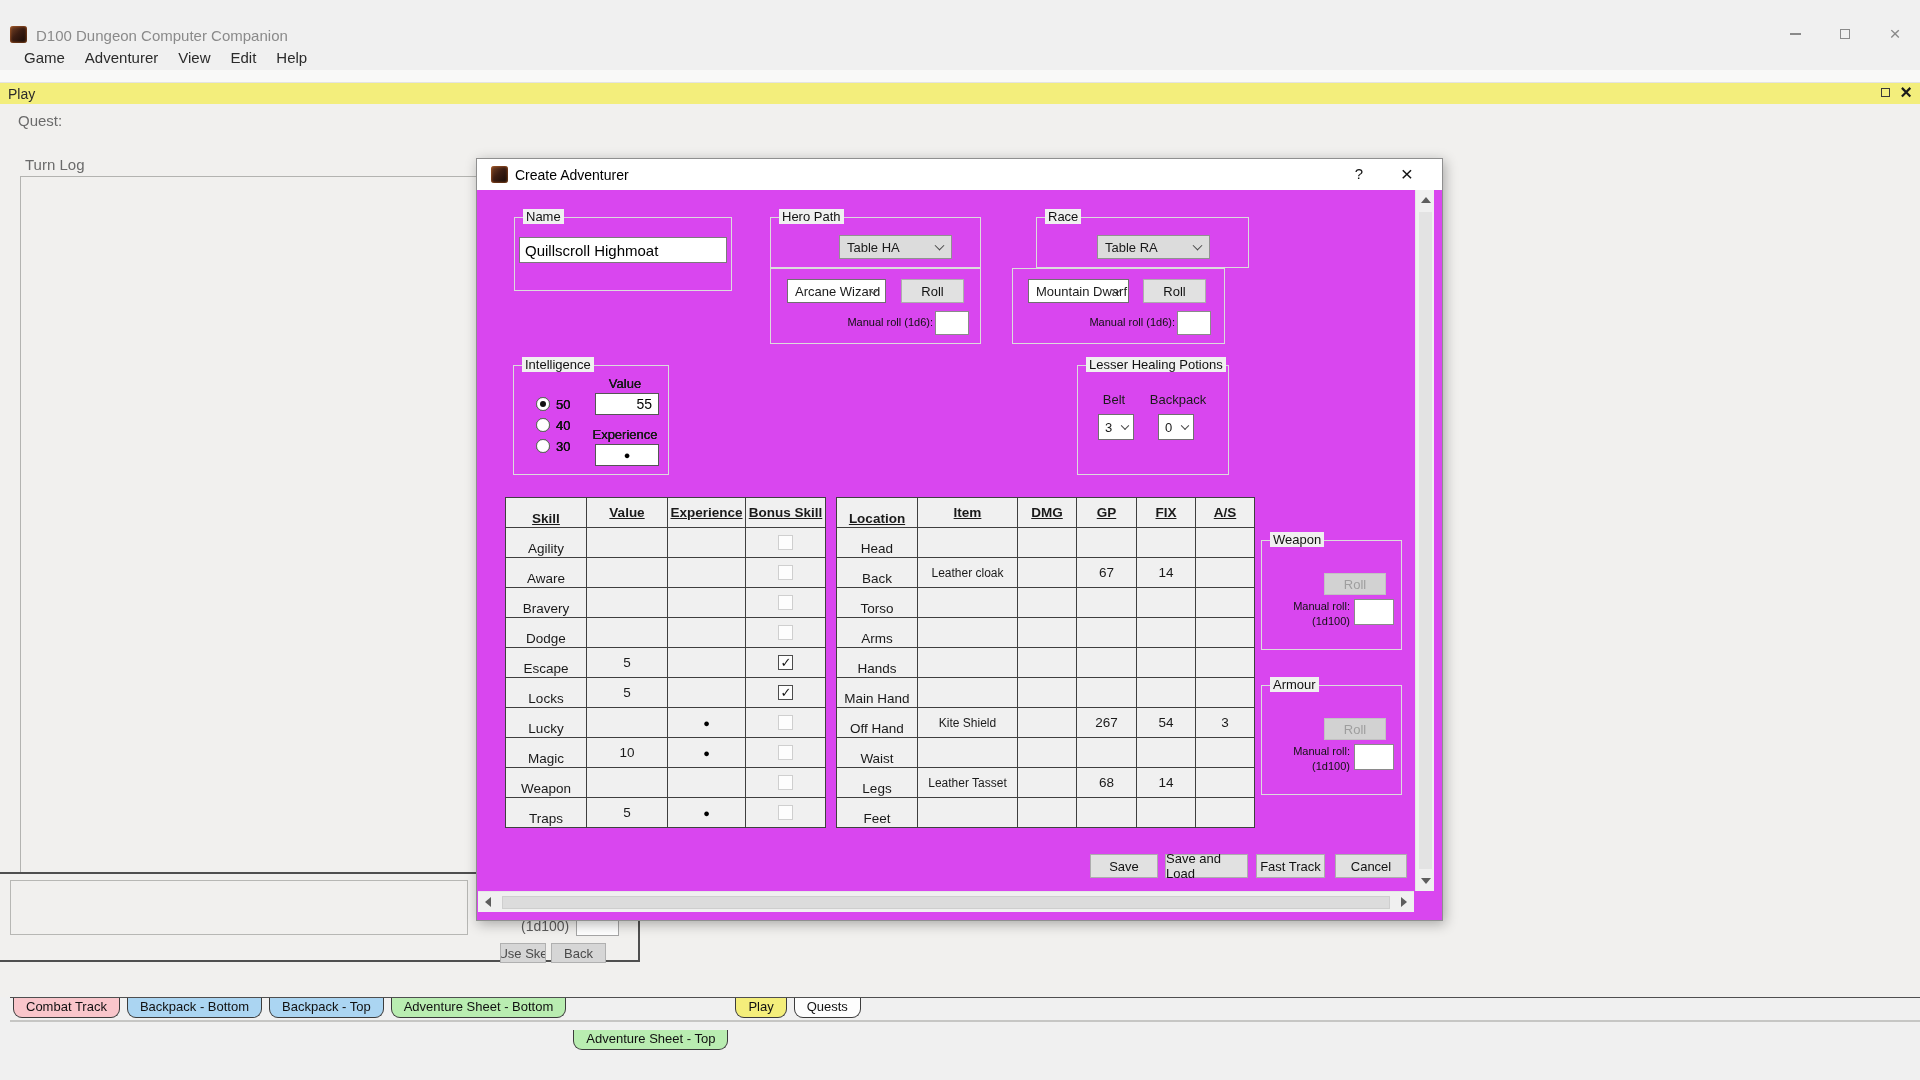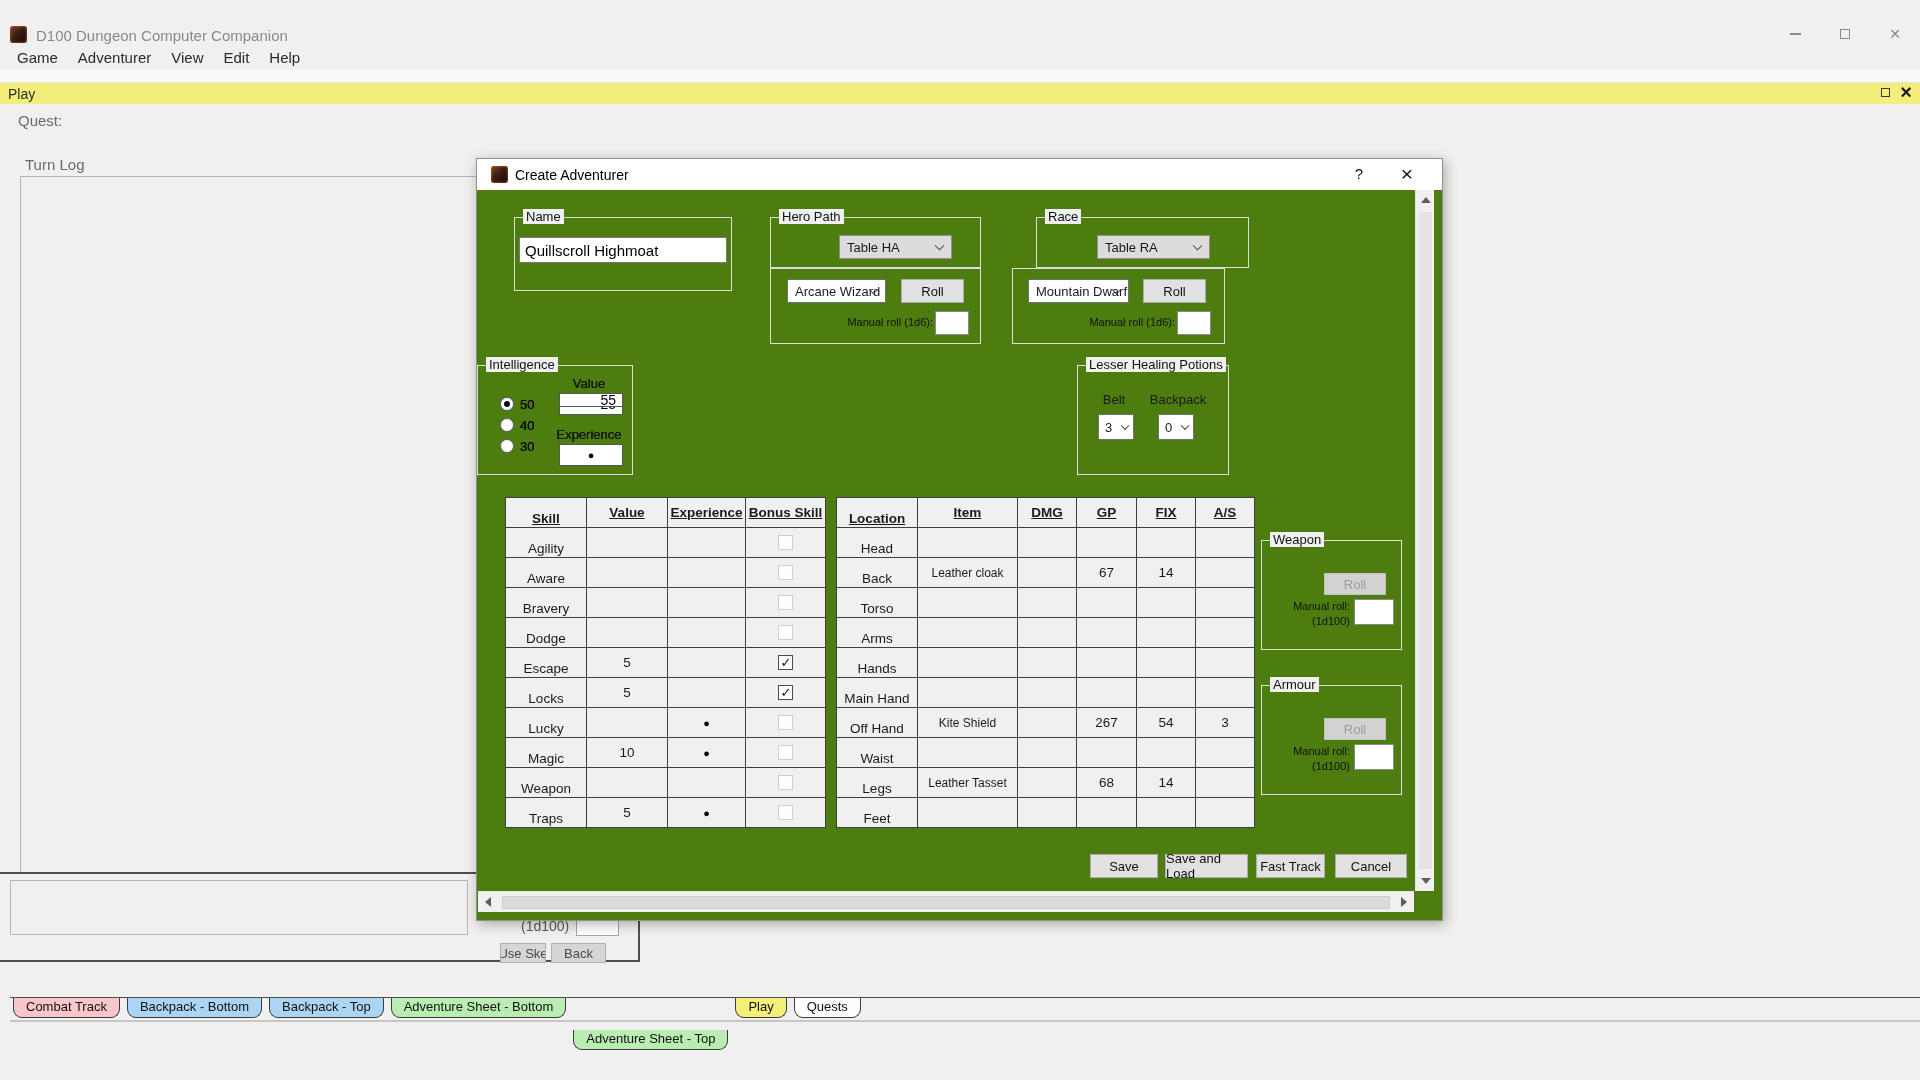--- a/index.html
+++ b/index.html
@@ -11,21 +11,21 @@
   .app-icon { position:absolute; left:10px; top:26px; width:17px; height:17px; border-radius:3px;
               background:linear-gradient(135deg,#7a4526 0%,#3c1d12 45%,#120805 100%); box-shadow:inset 0 0 3px #c96a2a; }
   .app-title { position:absolute; left:36px; top:27px; font-size:15px; color:#8a8a8a; }
   .win-controls { position:absolute; right:14px; top:24px; display:flex; gap:28px; align-items:center; }
   .wc { width:22px; height:20px; display:flex; align-items:center; justify-content:center; color:#7f7f7f; }
   .ico-min { width:11px; height:2px; background:#8a8a8a; }
   .ico-restore { width:10px; height:10px; border:1.5px solid #8a8a8a; position:relative; background:#f0f0f0; }
   .ico-restore::before { content:''; position:absolute; top:-5px; left:3px; width:10px; height:10px; border:1.5px solid #8a8a8a; z-index:-1; }
   .ico-close { font-size:19px; line-height:14px; color:#8a8a8a; }
 
-  .menubar { position:absolute; left:0; top:46px; width:1920px; height:24px; background:#f0f0f0; display:flex; padding-left:7px; }
+  .menubar { position:absolute; left:0; top:46px; width:1920px; height:24px; background:#f0f0f0; display:flex; padding-left:14px; }
   .menu-item { padding:3px 10px; font-size:15px; color:#2b2b2b; }
 
   .toolstrip { position:absolute; left:0; top:70px; width:1920px; height:13px; background:#f9f9f8; border-bottom:1px solid #e4e4e2; }
 
   
   .play-bar { position:absolute; left:0; top:83px; width:1920px; height:21px; background:#f3ee7c; display:flex; align-items:center; }
   .play-title { font-size:14px; color:#2b2b2b; margin-left:8px; }
   .play-controls { position:absolute; right:8px; top:3px; display:flex; gap:10px; align-items:center; }
   .ico-restore-dark { width:9px; height:9px; border:1.5px solid #3a3a3a; position:relative; background:#f3ee7c; }
   .ico-restore-dark::before { content:''; position:absolute; top:-4px; left:3px; width:9px; height:9px; border:1.5px solid #3a3a3a; z-index:-1; }
@@ -38,22 +38,22 @@
   .turnlog-label { position:absolute; left:25px; top:52px; font-size:15px; color:#6b6b6b; }
   .turnlog-box { position:absolute; left:20px; top:72px; width:457px; height:698px; border:1px solid #b3b3b0; }
   .bottom-panel { position:absolute; left:-2px; top:768px; width:642px; height:90px; border:2px solid #4f4f4f; background:#f1f0ee; }
   .bp-inner { position:absolute; left:10px; top:6px; width:458px; height:55px; border:1px solid #b7b7b4; }
   .bp-dice-label { position:absolute; left:521px; top:44px; font-size:14px; color:#5a5a5a; }
   .bp-dice-input { position:absolute; left:576px; top:40px; width:43px; height:22px; border:1px solid #a6a6a6; background:#fff; }
   .bp-btn { position:absolute; height:20px; background:#d6d6d6; border:1px solid #b0b0b0; color:#4a4a4a;
             font-size:13px; display:flex; align-items:center; justify-content:center; overflow:hidden; white-space:nowrap; }
 
   
-  .dialog { position:absolute; left:476px; top:158px; width:967px; height:763px; background:#4d7c0f;
-            border:1px solid #8f8f8f; box-shadow:2px 3px 12px rgba(0,0,0,.3); z-index:10; }
+  .dialog { position:absolute; left:476px; top:158px; width:967px; height:763px; background:#d946ef;
+            border:1px solid #8f8f8f; box-shadow:2px 3px 12px rgba(0,0,0,.3); z-index:10;padding-left:36px; }
   .dlg-titlebar { position:absolute; left:0; top:0; width:100%; height:31px; background:#ffffff; }
   .dlg-icon { position:absolute; left:14px; top:7px; width:17px; height:17px; border-radius:3px;
               background:linear-gradient(135deg,#7a4526 0%,#3c1d12 45%,#120805 100%); box-shadow:inset 0 0 3px #c96a2a; }
   .dlg-title { position:absolute; left:38px; top:8px; font-size:14px; color:#000; }
   .dlg-help { position:absolute; right:70px; top:6px; width:26px; height:20px; text-align:center; font-size:15px; color:#111; }
   .dlg-close { position:absolute; right:22px; top:4px; width:26px; height:22px; text-align:center; font-size:21px; line-height:22px; color:#111; }
 
   .group { position:absolute; border:1px solid #dcdcdc; }
   .glabel { position:absolute; top:-9px; left:8px; background:#f0f0f0; padding:0 3px; font-size:13px; color:#111; white-space:nowrap; }
 
@@ -251,21 +251,21 @@
       <span class="rlabel" style="left:42px; top:52px;">40</span>
       <span class="radio" style="left:22px; top:73px;"></span>
       <span class="rlabel" style="left:42px; top:73px;">30</span>
       <div class="attr-elabel">Experience</div>
       <div class="attr-exp"></div>
     </div>
 
     <div class="attr-group">
       <span class="glabel">Intelligence</span>
       <div class="attr-vlabel">Value</div>
-      <input class="numbox" style="left: 81px; top: 27px; width: 64px; height: 14px;" value="55">
+      <input class="numbox" style="left: 81px; top: 27px; width: 64px; height: 22px;" value="55">
       <span class="radio on" style="left:22px; top:31px;"></span>
       <span class="rlabel" style="left:42px; top:31px;">50</span>
       <span class="radio" style="left:22px; top:52px;"></span>
       <span class="rlabel" style="left:42px; top:52px;">40</span>
       <span class="radio" style="left:22px; top:73px;"></span>
       <span class="rlabel" style="left:42px; top:73px;">30</span>
       <div class="attr-elabel">Experience</div>
       <div class="attr-exp">●</div>
     </div>
 

